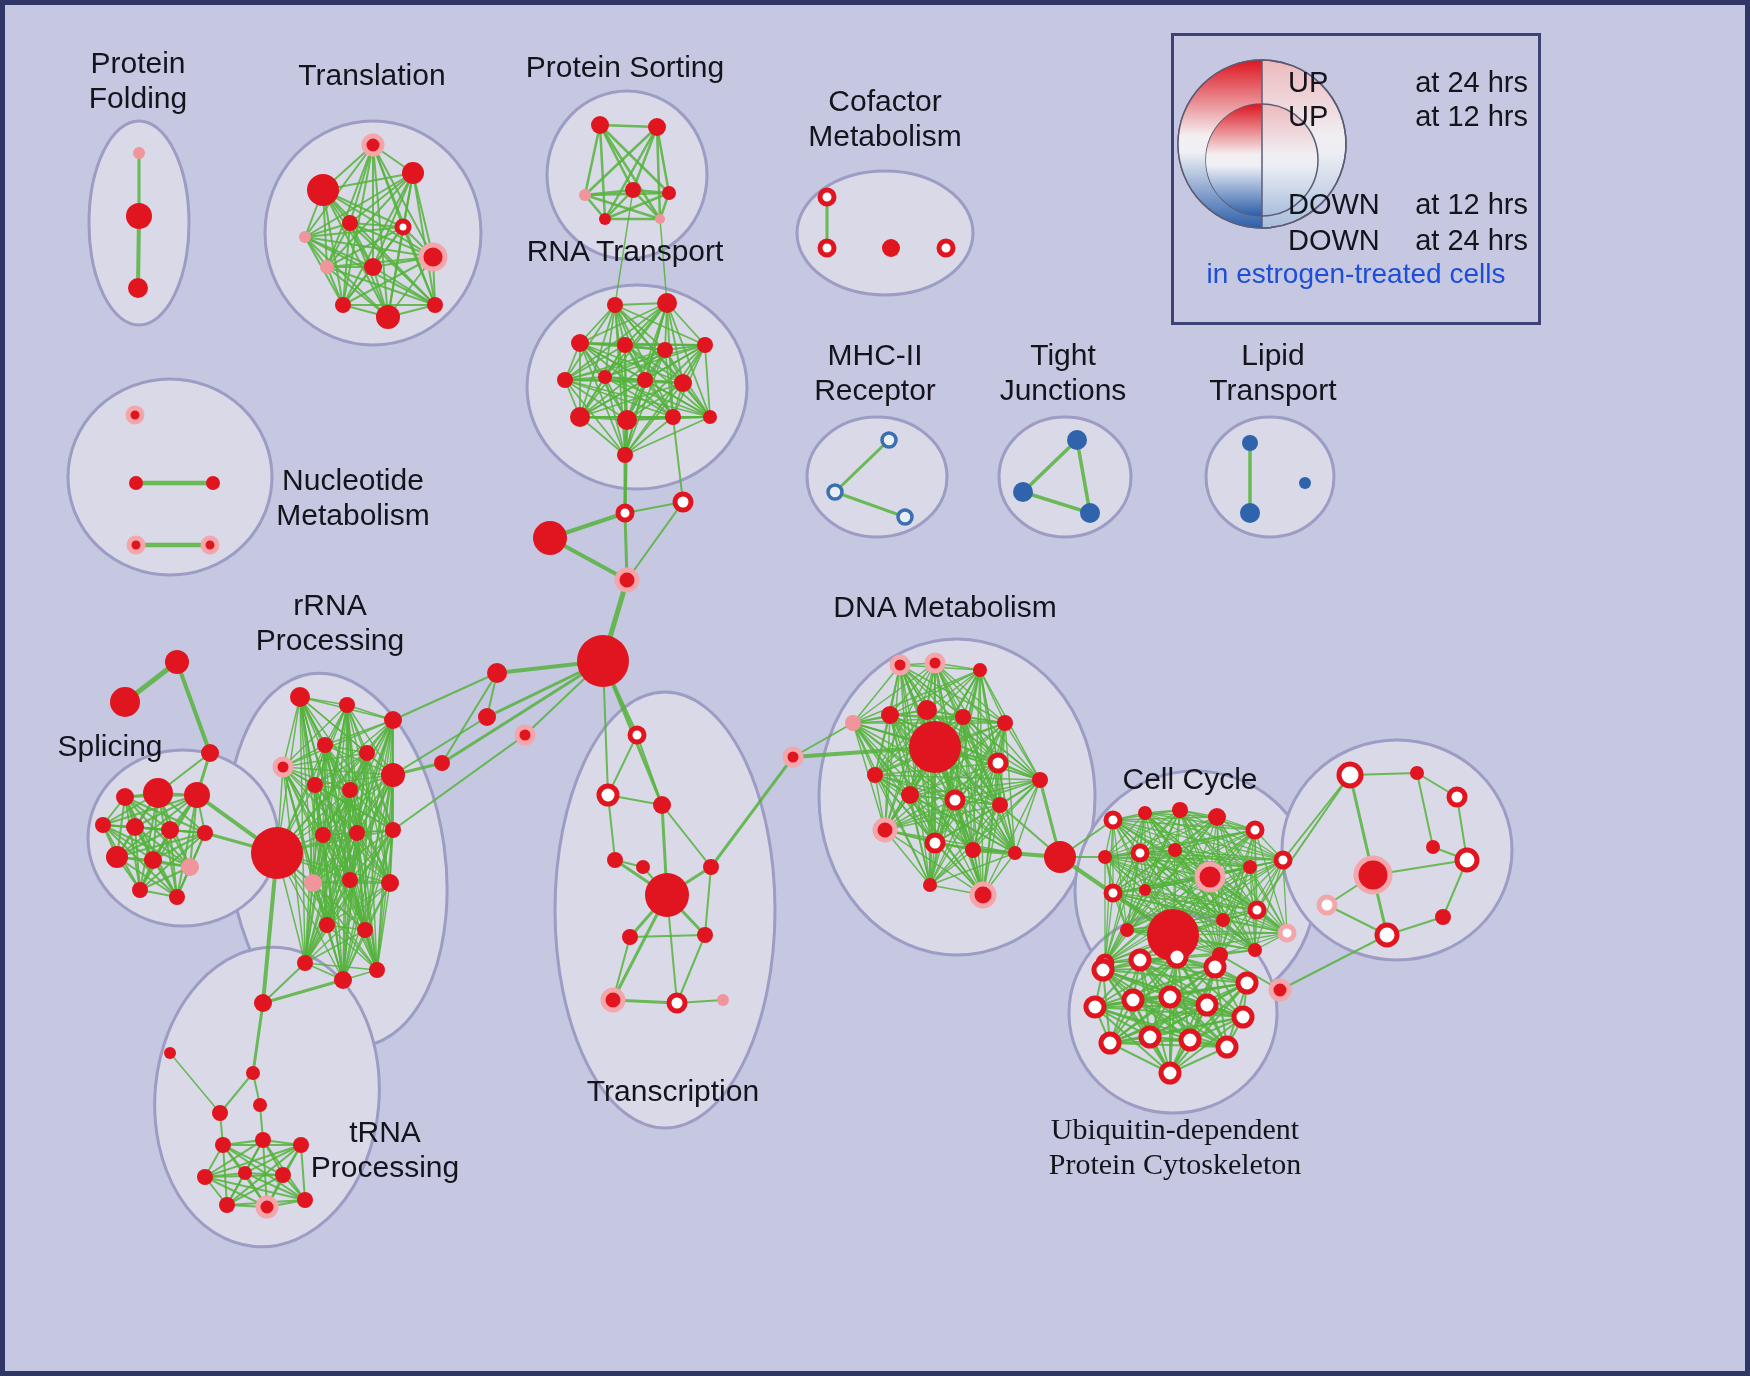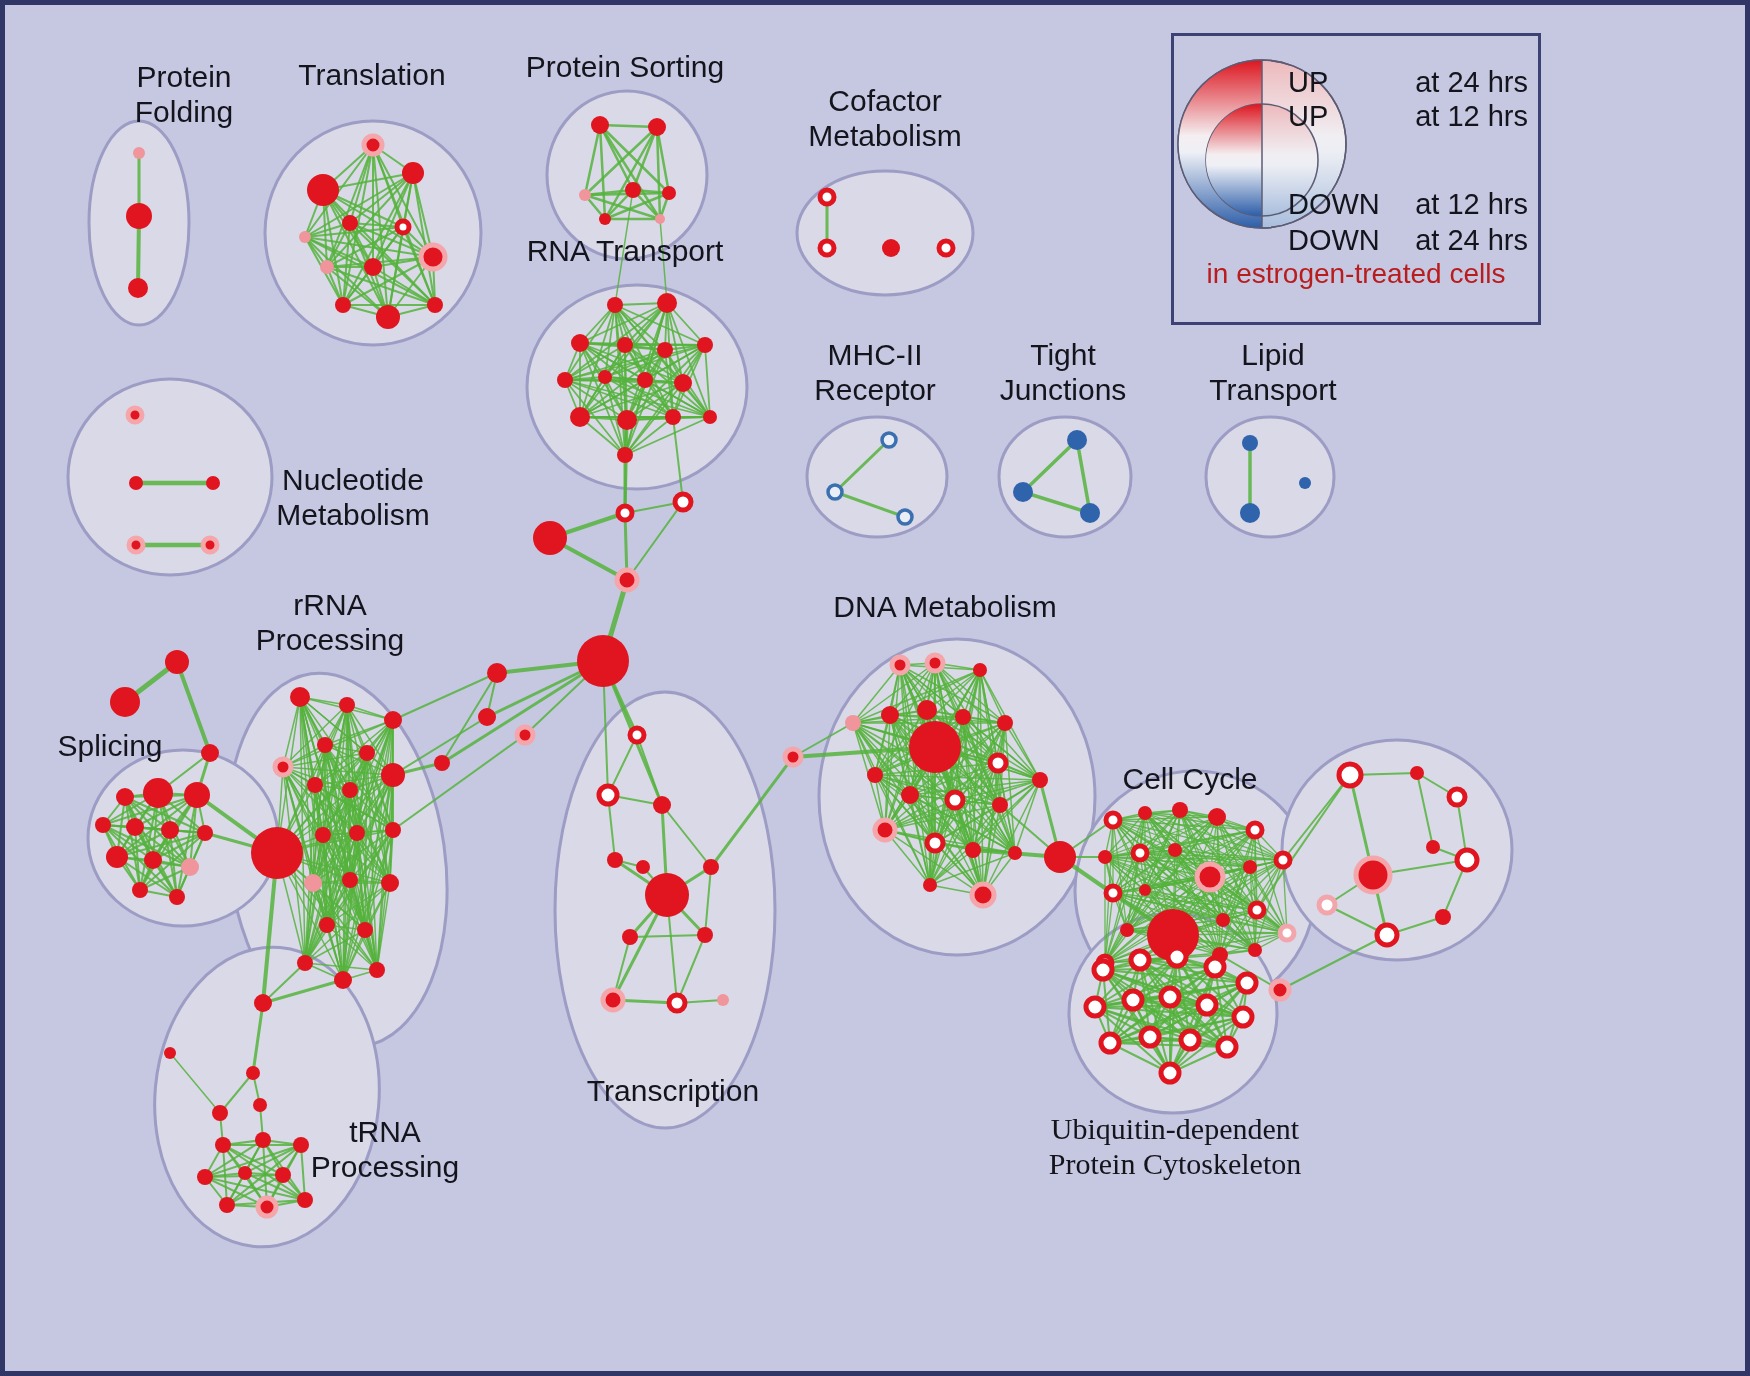--- a/index.html
+++ b/index.html
@@ -9,21 +9,21 @@
   #net{position:absolute;left:0;top:0;}
   #labels{position:absolute;left:0;top:0;width:100%;height:100%;pointer-events:none;}
   .clabel{position:absolute;transform:translate(-50%,-50%);text-align:center;
           font-size:30px;line-height:1.17;color:#14141c;white-space:nowrap;}
   #legend{position:absolute;left:1166px;top:28px;width:370px;height:292px;
           background:#c6c7e1;border:3px solid #3c4273;box-sizing:border-box;}
   #legend svg{position:absolute;left:0;top:0;}
   .lrow{position:absolute;left:114px;width:240px;display:flex;
         justify-content:space-between;font-size:29px;color:#14141c;}
   .lcap{position:absolute;left:0;width:100%;text-align:center;
-        font-size:28px;color:#b91c1c;}
+        font-size:28px;color:#1d4ed8;}
 </style>
 </head>
 <body>
 
 <div id="fig">
 
   <svg id="net" width="1750" height="1376" viewBox="0 0 1750 1376">
     <g id="g-ellipses">
         <ellipse cx="134" cy="218" rx="50" ry="102" fill="#d9d9e7" stroke="#9c9cc4" stroke-width="3"></ellipse>
         <ellipse cx="368" cy="228" rx="108" ry="112" fill="#d9d9e7" stroke="#9c9cc4" stroke-width="3"></ellipse>
@@ -1364,21 +1364,21 @@
         <circle cx="1072" cy="435" r="10" fill="#2f63ac"></circle>
         <circle cx="1018" cy="487" r="10" fill="#2f63ac"></circle>
         <circle cx="1085" cy="508" r="10" fill="#2f63ac"></circle>
         <circle cx="1245" cy="438" r="8" fill="#2f63ac"></circle>
         <circle cx="1245" cy="508" r="10" fill="#2f63ac"></circle>
         <circle cx="1300" cy="478" r="6" fill="#2f63ac"></circle>
       </g>
   </svg>
 
   <div id="labels">
-      <div class="clabel" style="left: 133px; top: 89px; margin-left: 46px;">
+      <div class="clabel" style="left: 133px; top: 75px;">
         <div>Protein</div>
         <div>Folding</div>
       </div>
       <div class="clabel" style="left: 367px; top: 70px;">
         <div>Translation</div>
       </div>
       <div class="clabel" style="left: 620px; top: 62px;">
         <div>Protein Sorting</div>
       </div>
       <div class="clabel" style="left: 880px; top: 113px;">

